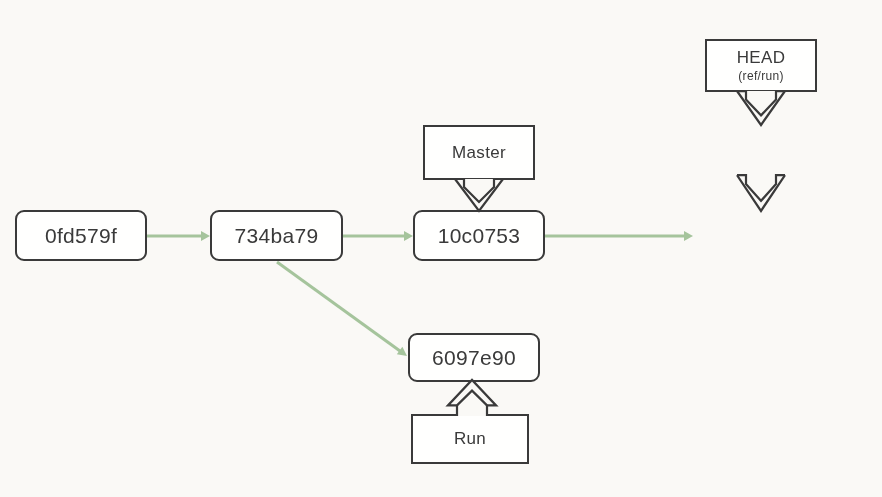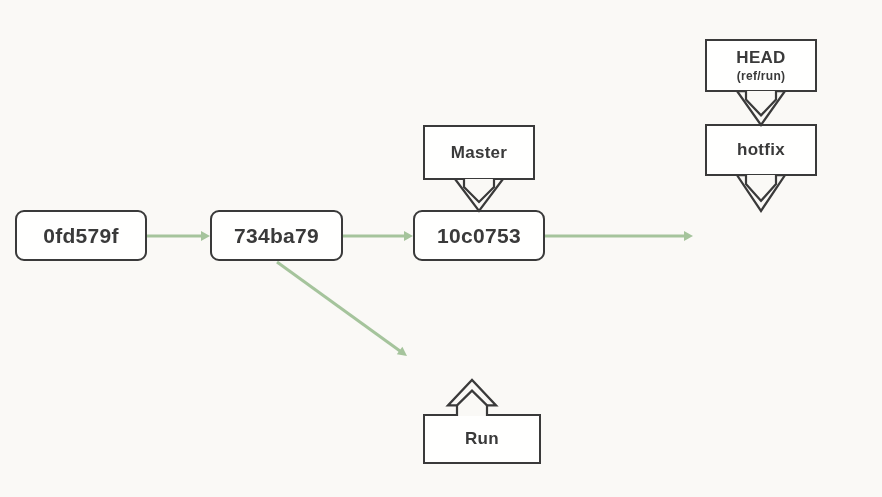--- a/index.html
+++ b/index.html
@@ -24,21 +24,21 @@
   .ghead{fill:var(--arrow-green);stroke:none;}
 
   
   .node{
     position:absolute;
     background:var(--node-fill);
     border:2.5px solid var(--node-border);
     display:flex;align-items:center;justify-content:center;
     flex-direction:column;
     z-index:2;
-    font-weight:bold;
+    font-weight:normal;
     letter-spacing:0.3px;
   }
   .commit{border-radius:9px;font-size:21px;}
   .ref{border-radius:0;font-size:17px;}
   .ref .subtitle{font-size:12px;margin-top:1px;}
 
   
   .pointer{position:absolute;z-index:3;overflow:visible;}
   .pointer .body{fill:var(--background);stroke:var(--node-border);stroke-width:2.2;stroke-linejoin:miter;}
   .pointer .notch{fill:none;stroke:var(--node-border);stroke-width:2.2;stroke-linejoin:miter;}
@@ -73,35 +73,35 @@
 
   <div class="node commit" style="left:210px;top:210px;width:133px;height:51px">
     <span>734ba79</span>
   </div>
 
   <div class="node commit" style="left:413px;top:210px;width:132px;height:51px">
     <span>10c0753</span>
   </div>
 
 
+  <div class="node commit" style="left:408px;top:333px;width:132px;height:49px">
+    <span>6097e90</span>
+  </div>
 
   <div class="node ref" style="left:423px;top:125px;width:112px;height:55px">
     <span>Master</span>
   </div>
 
   <div class="node ref" style="left:705px;top:39px;width:112px;height:53px">
     <span>HEAD</span>
     <span class="subtitle">(ref/run)</span>
   </div>
 
-  <div class="node ref" style="left:705px;top:124px;width:112px;height:52px">
-    <span>hotfix</span>
-  </div>
 
-  <div class="node ref" style="left:423px;top:414px;width:118px;height:50px">
+  <div class="node ref" style="left:411px;top:414px;width:118px;height:50px">
     <span>Run</span>
   </div>
 
   <svg class="pointer" style="left:454px;top:178px;width:50px;height:34px" viewBox="0 0 50 34" preserveAspectRatio="none">
     <path class="body" d="M1,1 L25,33 L49,1"></path>
     <path class="notch" d="M1,1 L10,1 L10,9 L25,24 L40,9 L40,1 L49,1"></path>
   </svg>
 
   <svg class="pointer" style="left:736px;top:90px;width:50px;height:36px" viewBox="0 0 50 34" preserveAspectRatio="none">
     <path class="body" d="M1,1 L25,33 L49,1"></path>

